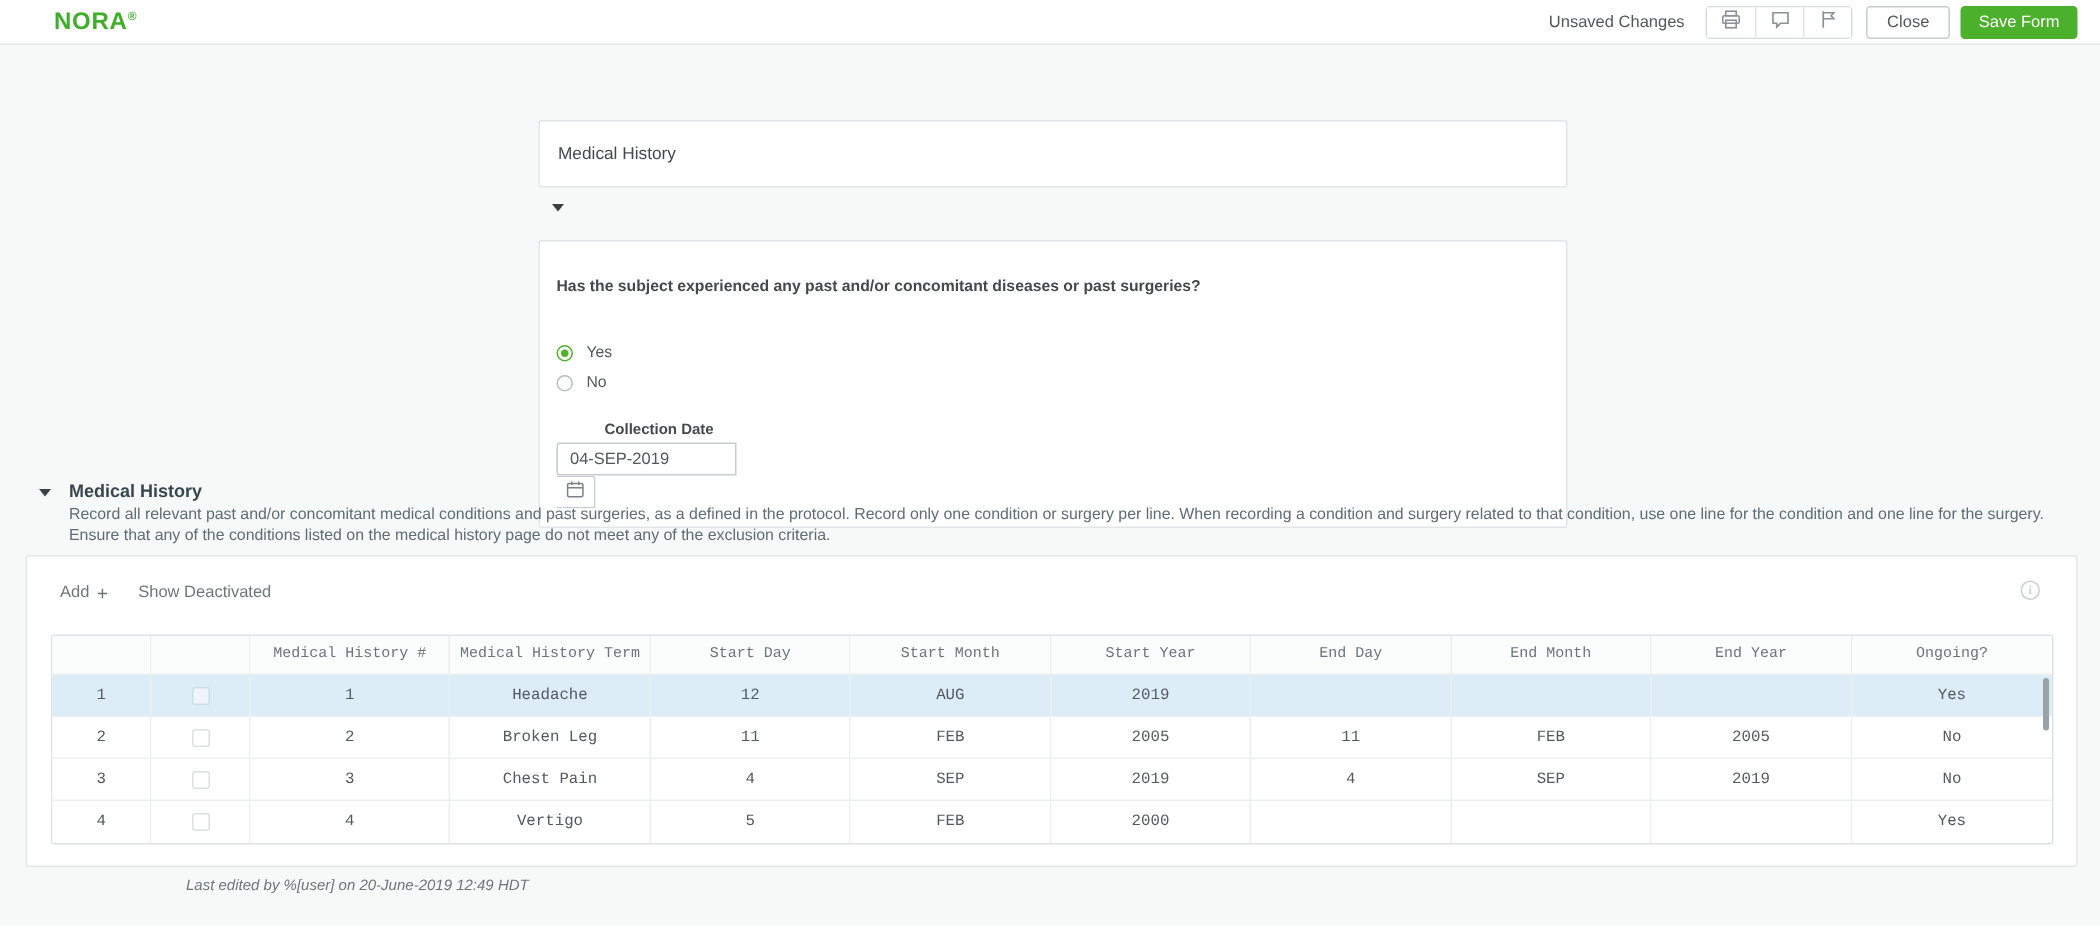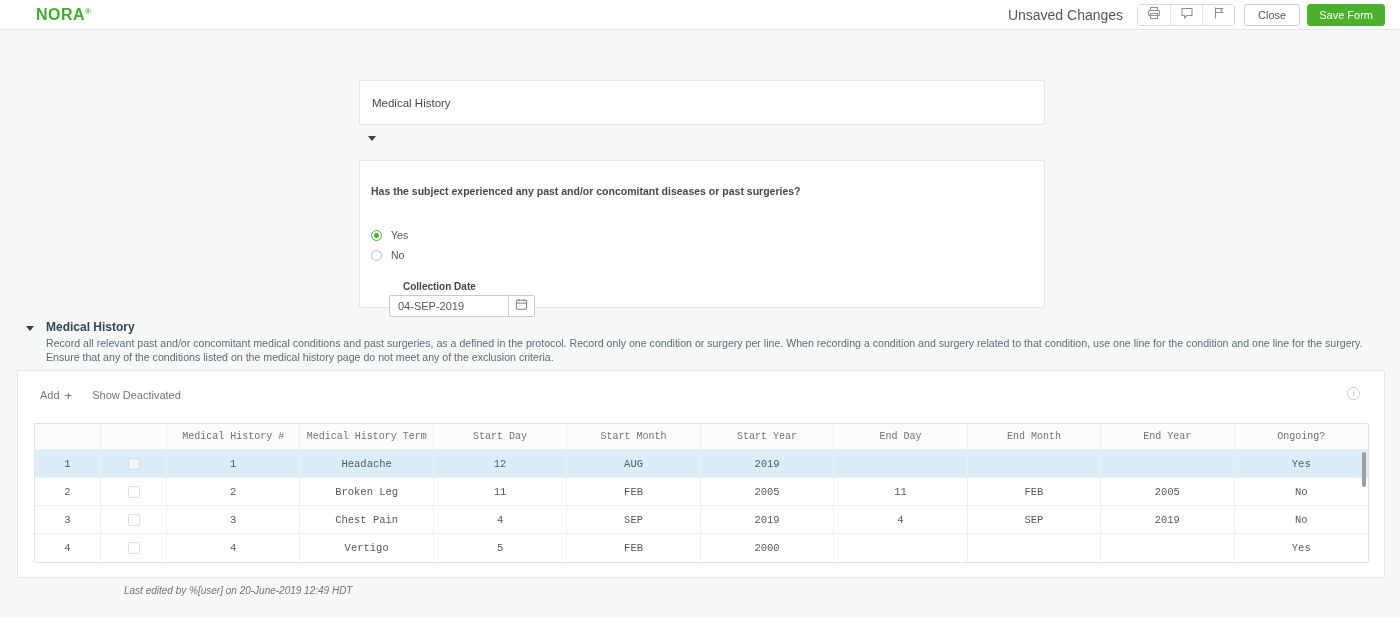--- a/index.html
+++ b/index.html
@@ -5,52 +5,52 @@
   * { margin:0; padding:0; box-sizing:border-box; }
   html,body { width:1400px; height:631px; background:#ffffff; overflow:hidden;
     font-family:"Liberation Sans","DejaVu Sans",sans-serif; }
 
   
   .topbar { position:absolute; left:0; top:0; width:1400px; height:30px; background:#fff;
     border-bottom:1px solid #e4e6e6; display:flex; align-items:center;gap:12px; }
   .logo { margin-left:36px; font-size:16px; font-weight:bold; letter-spacing:.5px; color:#3fae2b; }
   .logo sup { font-size:8px; vertical-align:6px; }
   .topbar-right { margin-left:auto; margin-right:15px; display:flex; align-items:center; }
-  .unsaved { font-size:14px; color:#53575b; margin-right:14px;text-align:right; }
+  .unsaved { font-size:11px; color:#53575b; margin-right:14px;text-align:right; }
   .icon-group { display:flex; border:1px solid #d8dbdd; border-radius:3px; height:22px; background:#fff; }
   .icon-btn { width:32px; display:flex; align-items:center; justify-content:center; cursor:pointer; background:#fff; border:none; }
   .icon-btn + .icon-btn { border-left:1px solid #e3e5e6; }
   .icon-btn svg { stroke:#8b9196; fill:none; stroke-width:1.1; }
   .btn { height:22px; border-radius:3px; font-size:11px; display:flex; align-items:center; cursor:pointer; }
   .btn-close { margin-left:9px; padding:0 13px; background:#fff; border:1px solid #c6cbce; color:#53575b; }
   .btn-save { margin-left:7px; padding:0 11px; background:#4bb02c; border:1px solid #4bb02c; color:#fff; }
 
   
   .content { position:absolute; left:0; top:30px; width:1400px; height:587px; background:#f7f8f8; }
 
   .card { position:absolute; background:#fff; border:1px solid #e3e6e7; border-radius:2px; }
   .card-title-card { left:359px; top:50px; width:686px; height:45px; display:flex; align-items:center; }
   .card-title { margin-left:12px; font-size:11.5px; color:#46494c; }
 
   .caret { display:inline-block; width:0; height:0; border-left:4px solid transparent;
     border-right:4px solid transparent; border-top:5px solid #3c4043; cursor:pointer; }
   .caret-form { position:absolute; left:368px; top:106px; }
 
-  .question-card { left:359px; top:130px; width:686px; height:148px; }
+  .question-card { left:359px; top:130px; width:686px; height:192px; }
   .question-text { position:absolute; left:11px; top:24px; font-size:10.5px; font-weight:600; color:#46494c; }
   .radio-row { position:absolute; left:11px; display:flex; align-items:center; cursor:pointer; }
   .radio-row-0 { top:68px; }
   .radio-row-1 { top:88px; }
   .radio-dot { width:11px; height:11px; border-radius:50%; border:1px solid #b6bcc0; background:#fff;
     display:flex; align-items:center; justify-content:center; }
   .radio-row.selected .radio-dot { border-color:#4fb12e; }
   .radio-row.selected .radio-dot::after { content:""; width:5px; height:5px; border-radius:50%; background:#4fb12e; }
   .radio-label { margin-left:9px; font-size:10.5px; color:#53575b; }
   .cd-label { position:absolute; left:11px; top:120px; font-size:10px; font-weight:600; color:#46494c;margin-left:32px; }
-  .date-group { position:absolute; left:29px; top:134px; display:flex; }
+  .date-group { position:absolute; left:11px; top:134px; display:flex;flex-direction:column; }
   .date-input { width:120px; height:22px; border:1px solid #c7cbce; border-radius:2px 0 0 2px;
     font-size:11px; color:#53575b; padding-left:8px; font-family:"Liberation Sans",sans-serif; background:#fff; }
   .cal-btn { width:26px; height:22px; border:1px solid #c7cbce; border-left:none; border-radius:0 2px 2px 0;
     background:#fff; display:flex; align-items:center; justify-content:center; cursor:pointer; }
   .cal-btn svg { stroke:#7c8287; fill:none; stroke-width:1.1; }
 
   .section-caret { position:absolute; left:26px; top:296px; }
   .section-title { position:absolute; left:46px; top:290px; font-size:12px; font-weight:bold; color:#37474f; }
   .section-desc { position:absolute; left:46px; top:306px; width:1349px; font-size:10.6px; line-height:14px; color:#5d6d76; }
 

